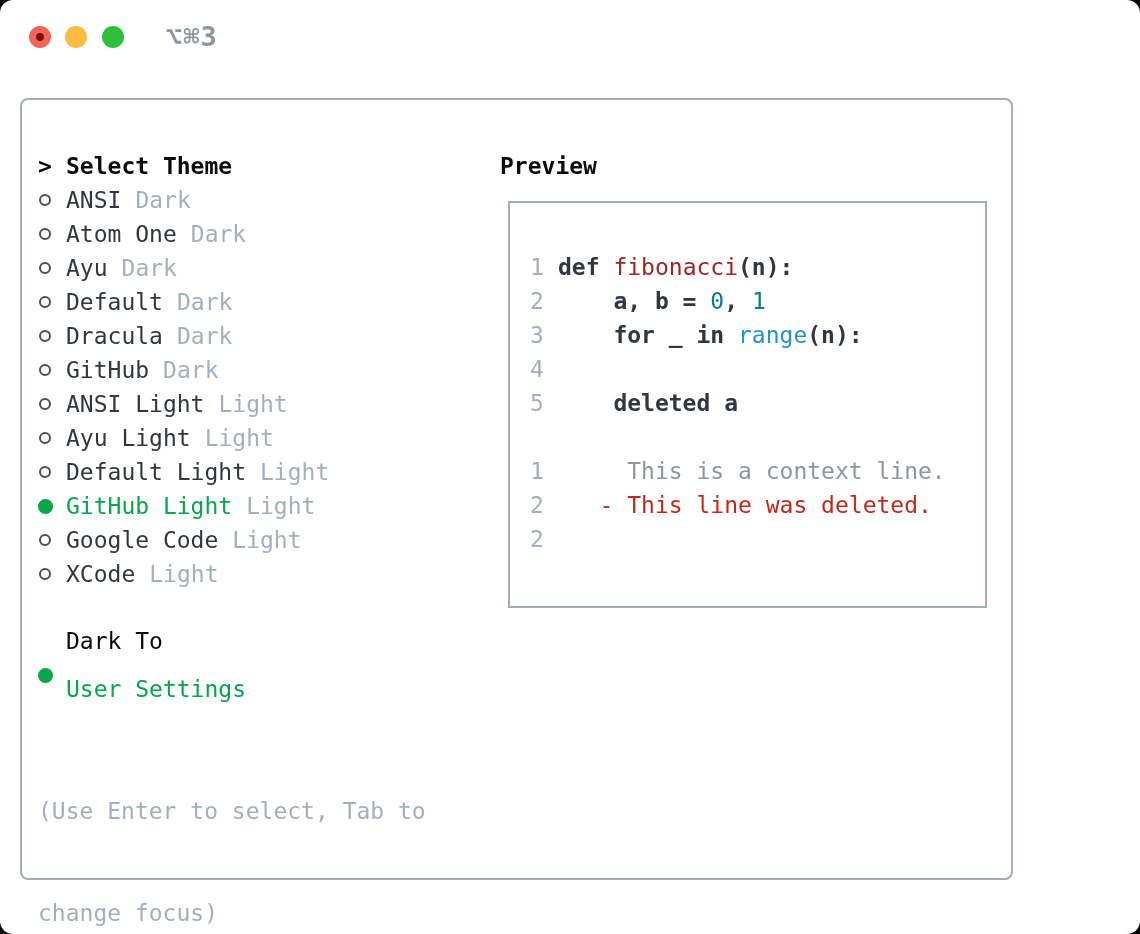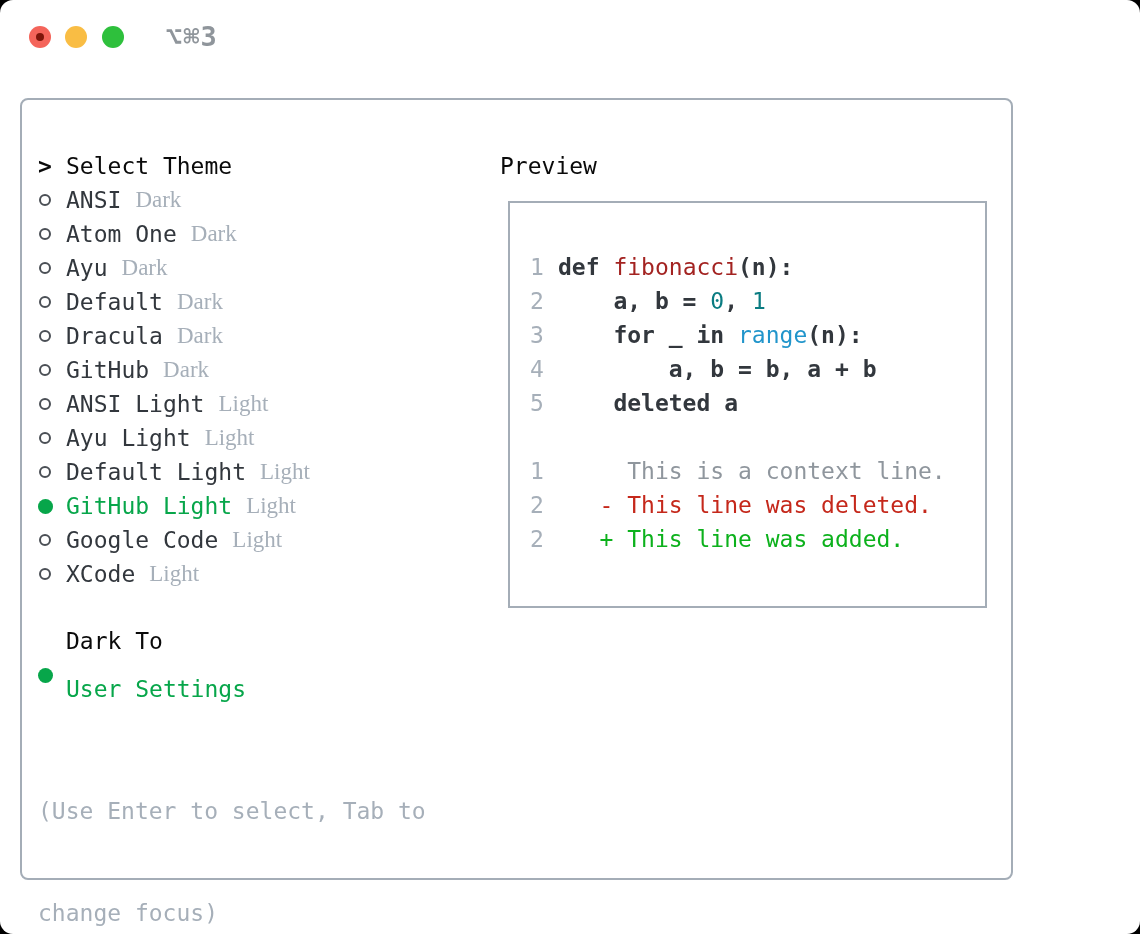--- a/index.html
+++ b/index.html
@@ -43,31 +43,31 @@
     position:absolute;left:20px;top:98px;width:993px;height:782px;
     border:2px solid var(--border-gray);border-radius:8px;background:#fff;
   }
   
   .left-col{position:absolute;left:38px;top:149px;}
   .row{display:flex;align-items:center;height:34px;white-space:pre;font-size:23px;color:var(--text-dark);}
   .mark{width:28px;flex:none;display:flex;align-items:center;}
   .ring{display:inline-block;width:12px;height:12px;border:2px solid #4a4f55;border-radius:50%;margin-left:1px;}
   .disc{display:inline-block;width:15px;height:15px;border-radius:50%;background:var(--selected-green);}
   .arrow{font-weight:bold;color:var(--header-black);}
-  .hdr{font-weight:normal;color:var(--header-black);}
+  .hdr{font-weight:bold;color:var(--header-black);}
   .nm{margin-right:14px;}
   .row.selected .nm{color:var(--selected-green);text-align:center;}
-  .tag{color:var(--muted-gray);font-family:Liberation Serif, serif;}
+  .tag{color:var(--muted-gray);}
   .apply-block{margin-top:33px;}
   .apply-hdr{color:var(--header-black);}
   .row.sel-green .nm{color:var(--selected-green);margin-top:28px;}
   .hint{margin-top:34px;color:var(--muted-gray);font-size:23px;line-height:34px;white-space:pre;}
   
   .preview-hdr{position:absolute;left:500px;top:149px;height:34px;display:flex;align-items:center;
-    font-size:23px;font-weight:normal;color:var(--header-black);}
+    font-size:23px;font-weight:bold;color:var(--header-black);}
   .preview-box{
     position:absolute;left:508px;top:201px;width:479px;height:407px;
     border:2px solid var(--border-gray);background:#fff;
     padding:47px 0 0 20px;overflow:hidden;
   }
   .cl{display:flex;height:34px;align-items:center;font-size:23px;white-space:pre;}
   .ln{width:14px;flex:none;margin-right:14px;color:var(--muted-gray);}
   .c-d{color:var(--text-dark);font-weight:bold;}
   .c-r{color:var(--function-red);}
   .c-t{color:var(--number-teal);}
@@ -126,22 +126,22 @@
     </div>
   </div>
 
   <div class="preview-hdr">Preview</div>
 
   <div class="preview-box">
     <div id="code-lines">
         <div class="cl"><span class="ln">1</span><span class="c-d">def </span><span class="c-r">fibonacci</span><span class="c-d">(n):</span></div>
         <div class="cl"><span class="ln">2</span><span class="c-d">    a, b = </span><span class="c-t">0</span><span class="c-d">, </span><span class="c-t">1</span></div>
         <div class="cl"><span class="ln">3</span><span class="c-d">    for _ in </span><span class="c-b">range</span><span class="c-d">(n):</span></div>
-        <div class="cl"><span class="ln">4</span><span class="c-d">        a, b = b, a + b</span></div>
+        <div class="cl"><span class="ln">4</span></div>
         <div class="cl"><span class="ln">5</span><span class="c-d">    deleted a</span></div>
         <div class="cl"><span class="ln"></span></div>
         <div class="cl"><span class="ln">1</span><span class="c-g">     This is a context line.</span></div>
         <div class="cl"><span class="ln">2</span><span class="c-del">   - This line was deleted.</span></div>
-        <div class="cl"><span class="ln">2</span><span class="c-add">   + This line was added.</span></div>
+        <div class="cl"><span class="ln">2</span></div>
       </div>
   </div>
 
 </div>
 
 </body></html>

